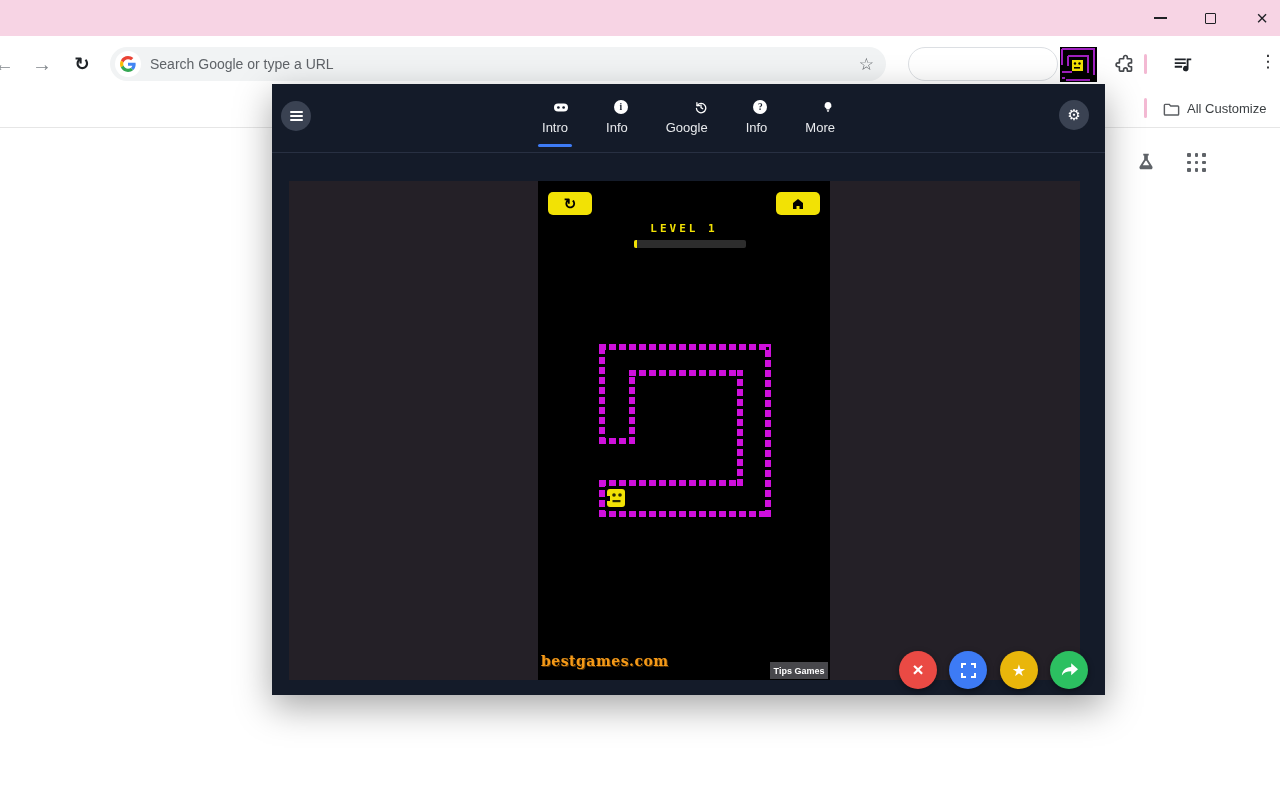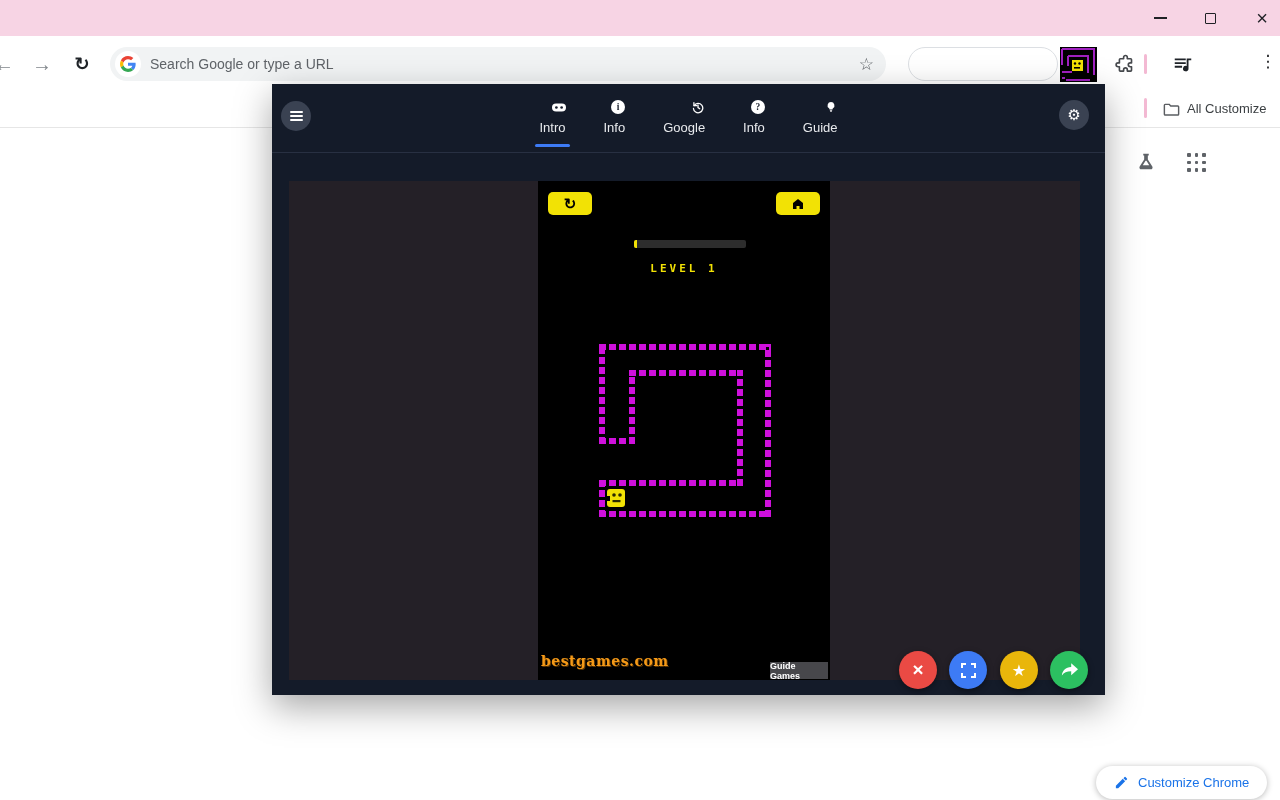--- a/index.html
+++ b/index.html
@@ -59,21 +59,21 @@
   .circ-ic { width:13px; height:13px; border-radius:50%; background:#fff; color:#141b29; font-size:9.5px; font-weight:bold; display:flex; align-items:center; justify-content:center; font-family:"Liberation Serif", serif; }
 
   .game-wrap { position:absolute; left:17px; top:97px; width:791px; height:499px; background:#242027; }
   .canvas { position:absolute; left:249px; top:0; width:292px; height:499px; background:#000; overflow:hidden; }
 
   .ybtn { position:absolute; width:44px; height:23px; background:var(--yellow,#f2e205); border-radius:5px; display:flex; align-items:center; justify-content:center; color:#000; cursor:pointer; }
   .btn-restart { left:10px; top:11px; font-size:15px; font-weight:bold; }
   .btn-home { left:238px; top:11px; }
 
   .pxfont { font-family:"DejaVu Sans Mono", monospace; font-weight:bold; }
-  .level-label { position:absolute; left:0; top:41px; width:100%; text-align:center; color:var(--yellow,#f2e205); font-size:11px; letter-spacing:3px;margin-top:40px; }
+  .level-label { position:absolute; left:0; top:41px; width:100%; text-align:center; color:var(--yellow,#f2e205); font-size:11px; letter-spacing:3px; }
   .progress { position:absolute; left:96px; top:59px; width:112px; height:8px; background:#2d2d2d; border-radius:2px; overflow:hidden; }
   .progress .fill { height:100%; background:var(--yellow,#f2e205); }
 
   .wall { position:absolute; }
   .char { position:absolute; left:68px; top:307px; width:20px; height:20px; }
 
   .swipe-label { position:absolute; left:0; top:428px; width:100%; text-align:center; color:var(--swipe,#cf2ccf); font-size:15px; letter-spacing:4px; }
   .brand { position:absolute; left:3px; top:472px; font-size:14px; letter-spacing:.5px; color:var(--brand,#f59a18); font-weight:bold; text-shadow:1px 1px 0 #5a3404; font-family:"DejaVu Serif", serif; }
   .more-games { position:absolute; right:2px; bottom:1px; width:58px; height:17px; background:#47474b; color:#fff; font-size:9px; font-weight:bold; display:flex; align-items:center; justify-content:center; cursor:pointer; }
 
@@ -211,21 +211,21 @@
           <span>Info</span>
         </div>
         <div class="tab">
           <span class="t-ic">
             <svg width="12" height="14" viewBox="0 0 24 24" fill="#fff">
                 <path d="M12 2a7 7 0 0 0-4 12.7c.6.5 1 1.3 1 2.3h6c0-1 .4-1.8 1-2.3A7 7 0 0 0 12 2z"></path>
                 <rect x="9.5" y="18" width="5" height="1.6" rx="0.8"></rect>
                 <rect x="10" y="20.3" width="4" height="1.6" rx="0.8"></rect>
               </svg>
           </span>
-          <span>Guide</span>
+          <span>More</span>
         </div>
       </div>
 
       <div class="round-btn btn-gear">
         <span>⚙</span>
       </div>
     </div>
 
     <div class="game-wrap">
       <div class="canvas">
@@ -258,21 +258,21 @@
 
         <svg class="char" viewBox="0 0 20 20">
           <rect x="1" y="1" width="18" height="18" rx="3" fill="#f2e205"></rect>
           <rect x="0" y="8" width="4" height="5" fill="#000"></rect>
           <circle cx="8" cy="7" r="1.8" fill="#2a2a00"></circle>
             <circle cx="14" cy="7" r="1.8" fill="#2a2a00"></circle>
           <rect x="6.5" y="12" width="8" height="2.2" fill="#2a2a00"></rect>
         </svg>
 
         <div class="brand">bestgames.com</div>
-        <div class="more-games">Guide Games</div>
+        <div class="more-games">Tips Games</div>
       </div>
     </div>
 
     <div class="fab fab-close">
       <span>×</span>
     </div>
     <div class="fab fab-full">
       <svg width="15" height="15" viewBox="0 0 15 15" fill="none" stroke="#fff" stroke-width="2">
           <path d="M1 5V1h4M10 1h4v4M14 10v4h-4M5 14H1v-4"></path>
         </svg>
@@ -280,20 +280,14 @@
     <div class="fab fab-star">
       <span>★</span>
     </div>
     <div class="fab fab-share">
       <svg width="17" height="15" viewBox="0 0 20 17">
           <path fill="#fff" d="M12 0l8 7-8 7v-4.5C6.5 9.5 3.5 11 1 14.5 1.5 8.5 5.5 4.8 12 4.3V0z"></path>
         </svg>
     </div>
   </div>
 
-  <div class="customize">
-    <svg width="15" height="15" viewBox="0 0 24 24" fill="#1a73e8">
-        <path d="M3 17.25V21h3.75L17.8 9.94l-3.75-3.75L3 17.25zM20.7 7.04a1 1 0 0 0 0-1.41l-2.34-2.34a1 1 0 0 0-1.41 0l-1.83 1.83 3.75 3.75 1.83-1.83z"></path>
-      </svg>
-    <span>Customize Chrome</span>
-  </div>
 
 </div>
 
 </body></html>

